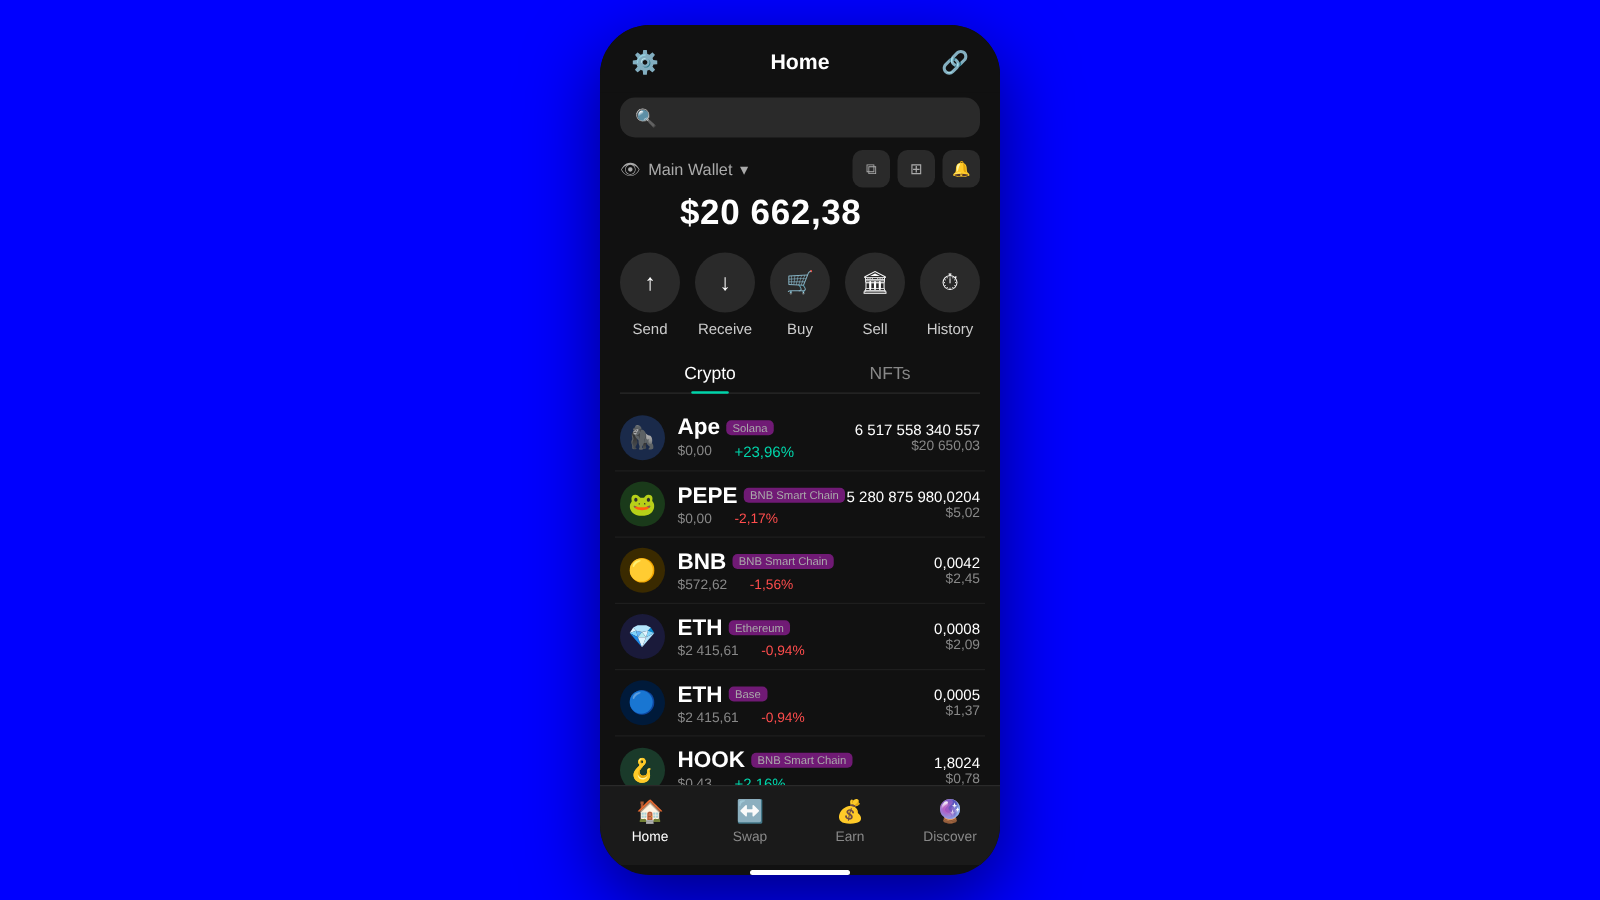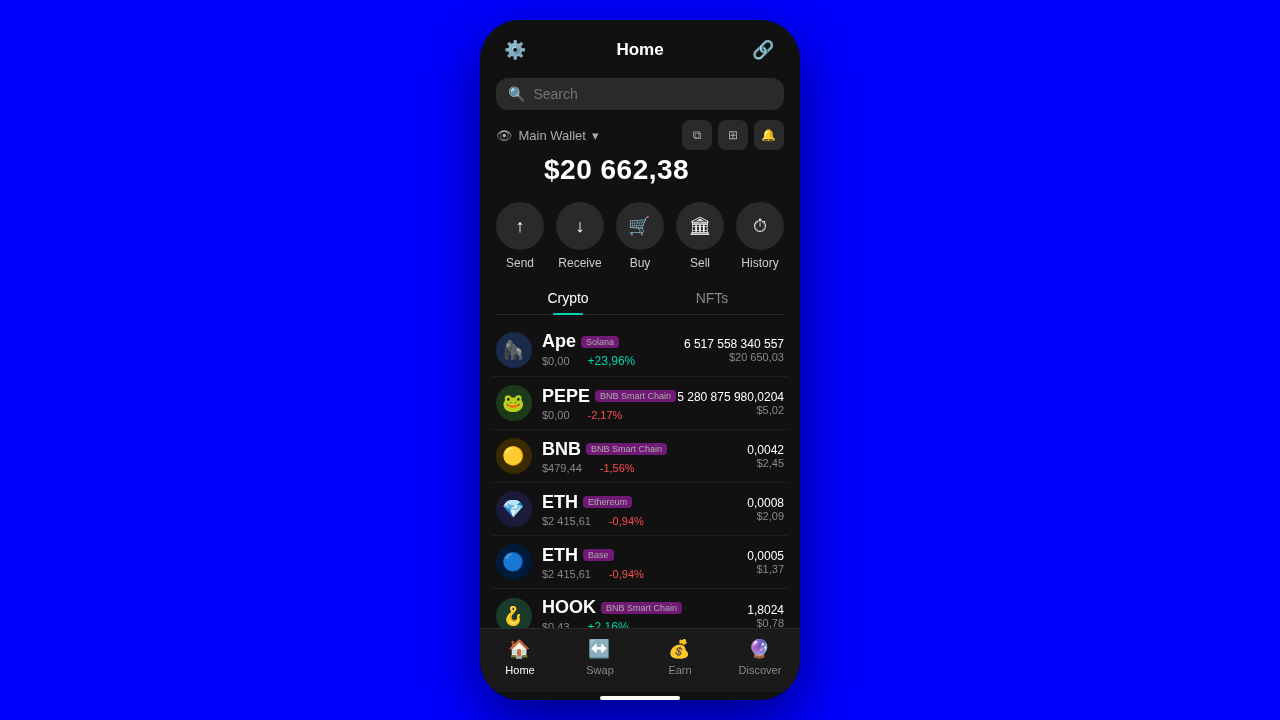--- a/index.html
+++ b/index.html
@@ -296,21 +296,20 @@
 <div class="phone-container">
 
   <div class="header">
     <div class="icon-btn">⚙️</div>
     <span class="header-title">Home</span>
     <div class="icon-btn">🔗</div>
   </div>
 
   <div class="search-bar">
     <span class="search-icon">🔍</span>
-    <input class="search-input" type="text" placeholder="Search" style="">
   </div>
 
   <div class="wallet-section">
     <div class="wallet-header">
       <div class="wallet-name">
         <span>👁</span>
         <span>Main Wallet</span>
         <span>▾</span>
       </div>
       <div class="wallet-actions">
@@ -387,21 +386,21 @@
       </div>
     </div>
       <div class="crypto-item">
       <div class="crypto-logo logo-bnb">🟡</div>
       <div class="crypto-info">
         <div class="crypto-name-row">
           <span class="crypto-name">BNB</span>
           <span class="crypto-chain-badge">BNB Smart Chain</span>
         </div>
         <div class="crypto-price-row">
-          <span class="crypto-price">$479,44</span>
+          <span class="crypto-price">$572,62</span>
           <span class="crypto-change-neg">-1,56%</span>
         </div>
       </div>
       <div class="crypto-values">
         <div class="crypto-amount">0,0042</div>
         <div class="crypto-usd">$2,45</div>
       </div>
     </div>
       <div class="crypto-item">
       <div class="crypto-logo logo-eth">💎</div>

